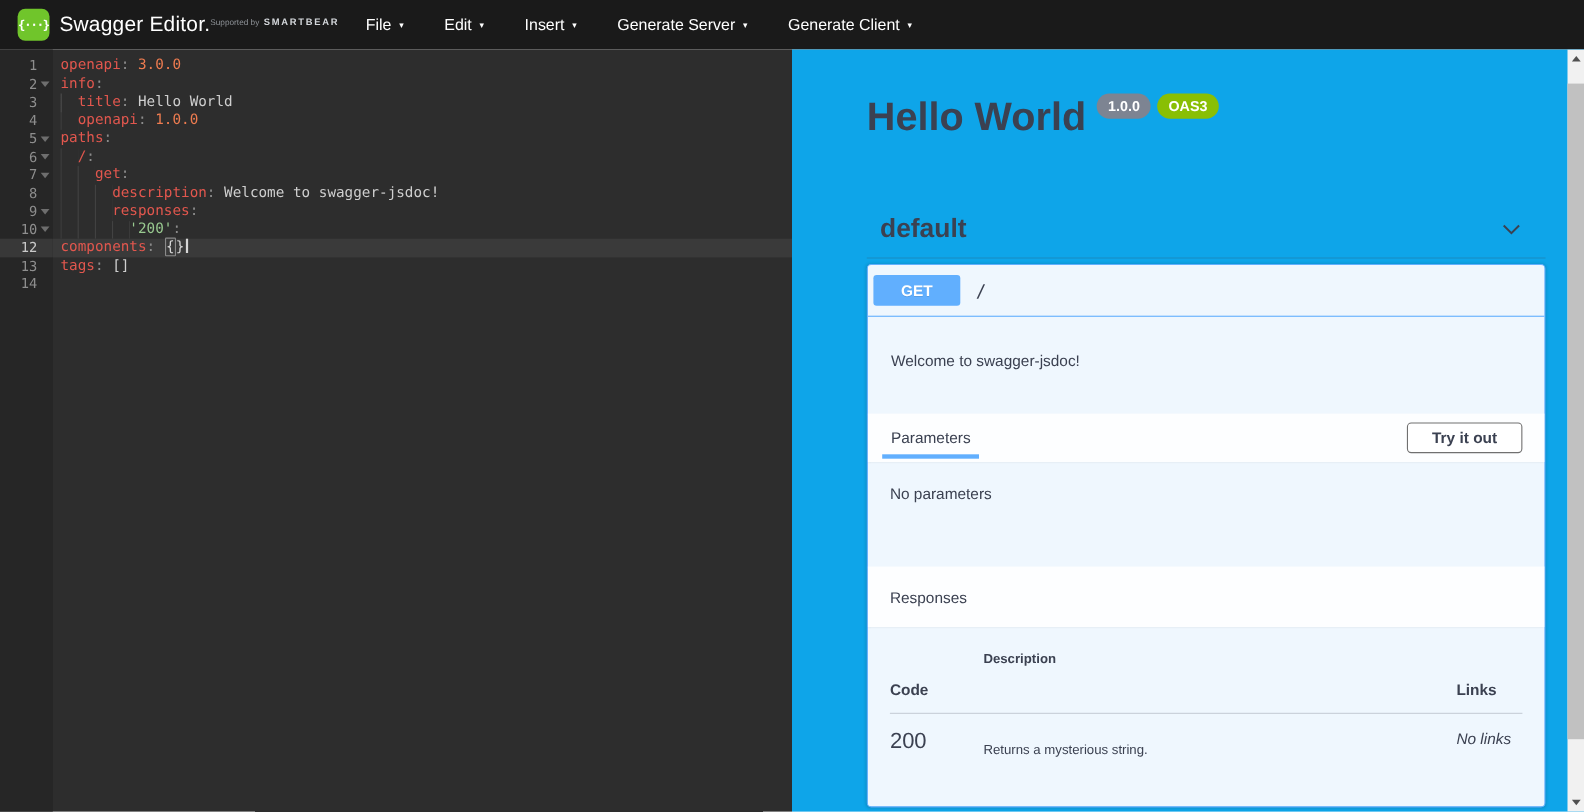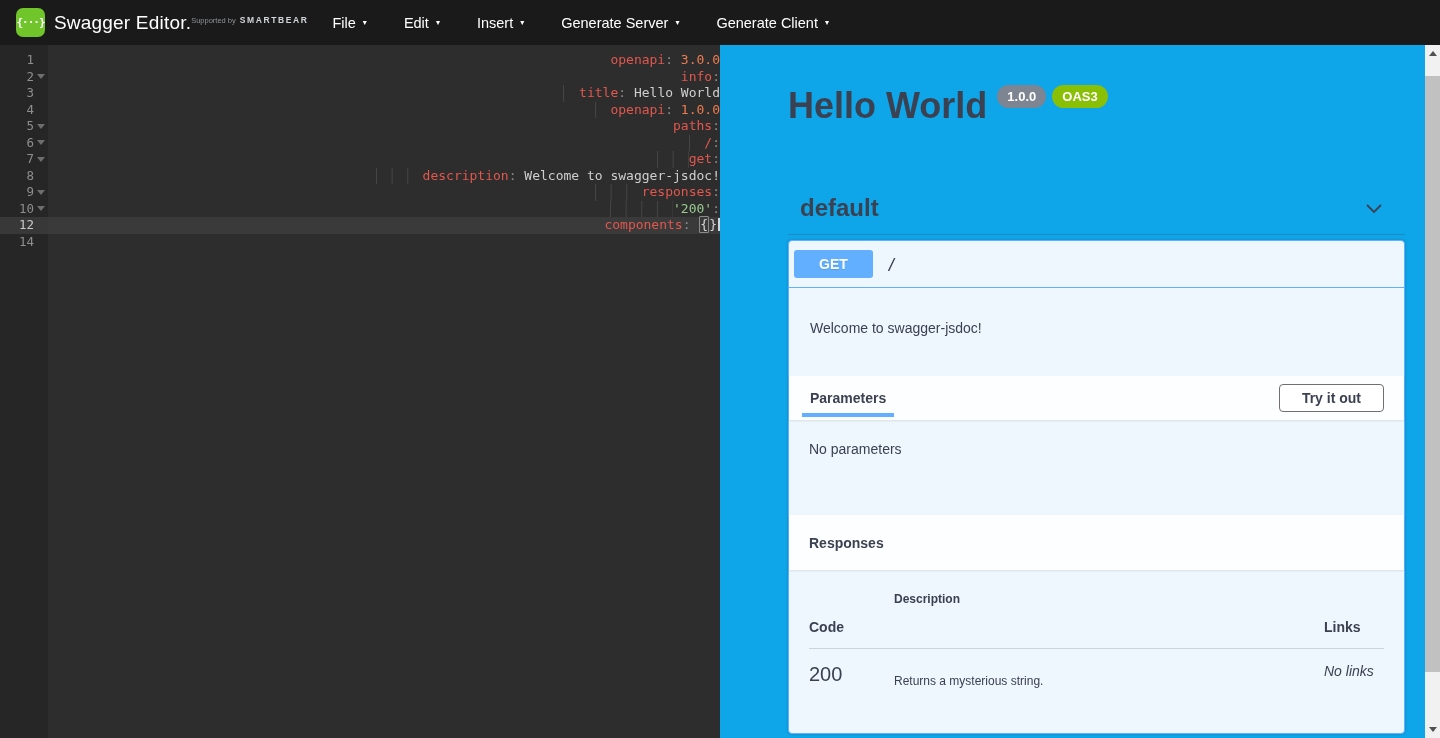--- a/index.html
+++ b/index.html
@@ -32,21 +32,21 @@
   .editor { width:720px; background:#2d2d2d; position:relative; padding-top:7px;
     font-family:"DejaVu Sans Mono", monospace; font-size:13px; color:#cfcfcf; flex:0 0 auto; }
   .editor::before { content:""; position:absolute; left:0; top:0; bottom:0; width:48px;
     background:#262626; }
   .ed-line { display:flex; height:16.5px; line-height:16.5px; position:relative; }
   .ed-gutter { width:48px; display:flex; align-items:center; position:relative; z-index:1; flex:0 0 auto; }
   .ln { flex:1; text-align:right; color:#8e8e8e; font-size:12.5px; }
   .fold-slot { width:14px; display:flex; align-items:center; justify-content:center; }
   .fold-tri { width:0; height:0; border-left:4px solid transparent; border-right:4px solid transparent;
     border-top:5px solid #6e6e6e; }
-  .ed-code { flex:1; padding-left:7px; white-space:pre; position:relative; z-index:1;text-align:right; }
+  .ed-code { flex:1; padding-left:7px; white-space:pre; position:relative; z-index:1; }
   .ed-line.active .ed-code { background:#3a3a3a; }
   .ed-line.active .ed-gutter { background:#383838; }
   .ed-line.active .ln { color:#c9c9c9; }
   .ed-indent { display:inline-block; height:16.5px; vertical-align:top;
     background-image:linear-gradient(to right, rgba(255,255,255,.11) 1px, transparent 1px);
     background-size:2ch 100%; }
   .tk-key { color:#e2574e; }
   .tk-pun { color:#8c8c8c; }
   .tk-num { color:#ee7c50; }
   .tk-str { color:#99ca90; }
@@ -76,21 +76,21 @@
   .op-summary { display:flex; align-items:center; padding:0 5px; height:47px;
     border-bottom:1px solid var(--blue); cursor:pointer; }
   .method { background:var(--blue); color:#fff; font-weight:bold; font-size:14px;
     border-radius:3px; width:79px; height:28px; display:flex; align-items:center;
     justify-content:center; text-shadow:0 1px 0 rgba(0,0,0,.1); }
   .path { font-size:16px; color:var(--ink); margin-left:14px; font-family:"DejaVu Sans Mono", monospace; }
   .op-desc { padding:32px 21px 40px; font-size:14px; color:var(--ink); }
 
   .sec-header { height:44px; background:rgba(255,255,255,.85); box-shadow:0 1px 2px rgba(0,0,0,.1);
     display:flex; align-items:center; justify-content:space-between; padding:0 20px 0 13px; }
-  .sec-header h4 { font-size:14px; font-weight:bold; color:var(--ink); }
+  .sec-header h4 { font-size:14px; font-weight:normal; color:var(--ink); }
   .tab-item { position:relative; height:100%; display:flex; align-items:center; padding:0 8px; cursor:pointer; }
   .tab-underline { position:absolute; left:0; right:0; bottom:3px; height:4px; background:var(--blue); }
   .tryout { background:#fff; border:1.5px solid #707070; border-radius:4px; color:var(--ink);
     font-weight:bold; font-size:14px; padding:5px 22px; cursor:pointer;
     font-family:"Liberation Sans", sans-serif; }
   .no-params { height:95px; padding:21px 20px; font-size:14px; color:var(--ink); }
   .sec-header.resp { height:55px; padding-left:20px; }
 
   .resp-table { padding:20px 20px 27px; min-height:131px; }
   .rt-head, .rt-row { display:grid; grid-template-columns:85px 1fr 60px; }
@@ -243,20 +243,27 @@
           </div>
           <div class="ed-line active">
             <div class="ed-gutter">
               <span class="ln">12</span>
               <span class="fold-slot"></span>
             </div>
             <div class="ed-code"><span class="tk-key">components</span><span class="tk-pun">: </span><span class="tk-brace boxed">{</span><span class="tk-brace">}</span><span class="caret-bar"></span></div>
           </div>
           <div class="ed-line">
             <div class="ed-gutter">
+              <span class="ln">13</span>
+              <span class="fold-slot"></span>
+            </div>
+            <div class="ed-code"><span class="tk-key">tags</span><span class="tk-pun">: </span><span class="tk-text">[]</span></div>
+          </div>
+          <div class="ed-line">
+            <div class="ed-gutter">
               <span class="ln">14</span>
               <span class="fold-slot"></span>
             </div>
             <div class="ed-code"></div>
           </div>
         </div>
     </div>
 
     <div class="preview">
       <div class="content">

